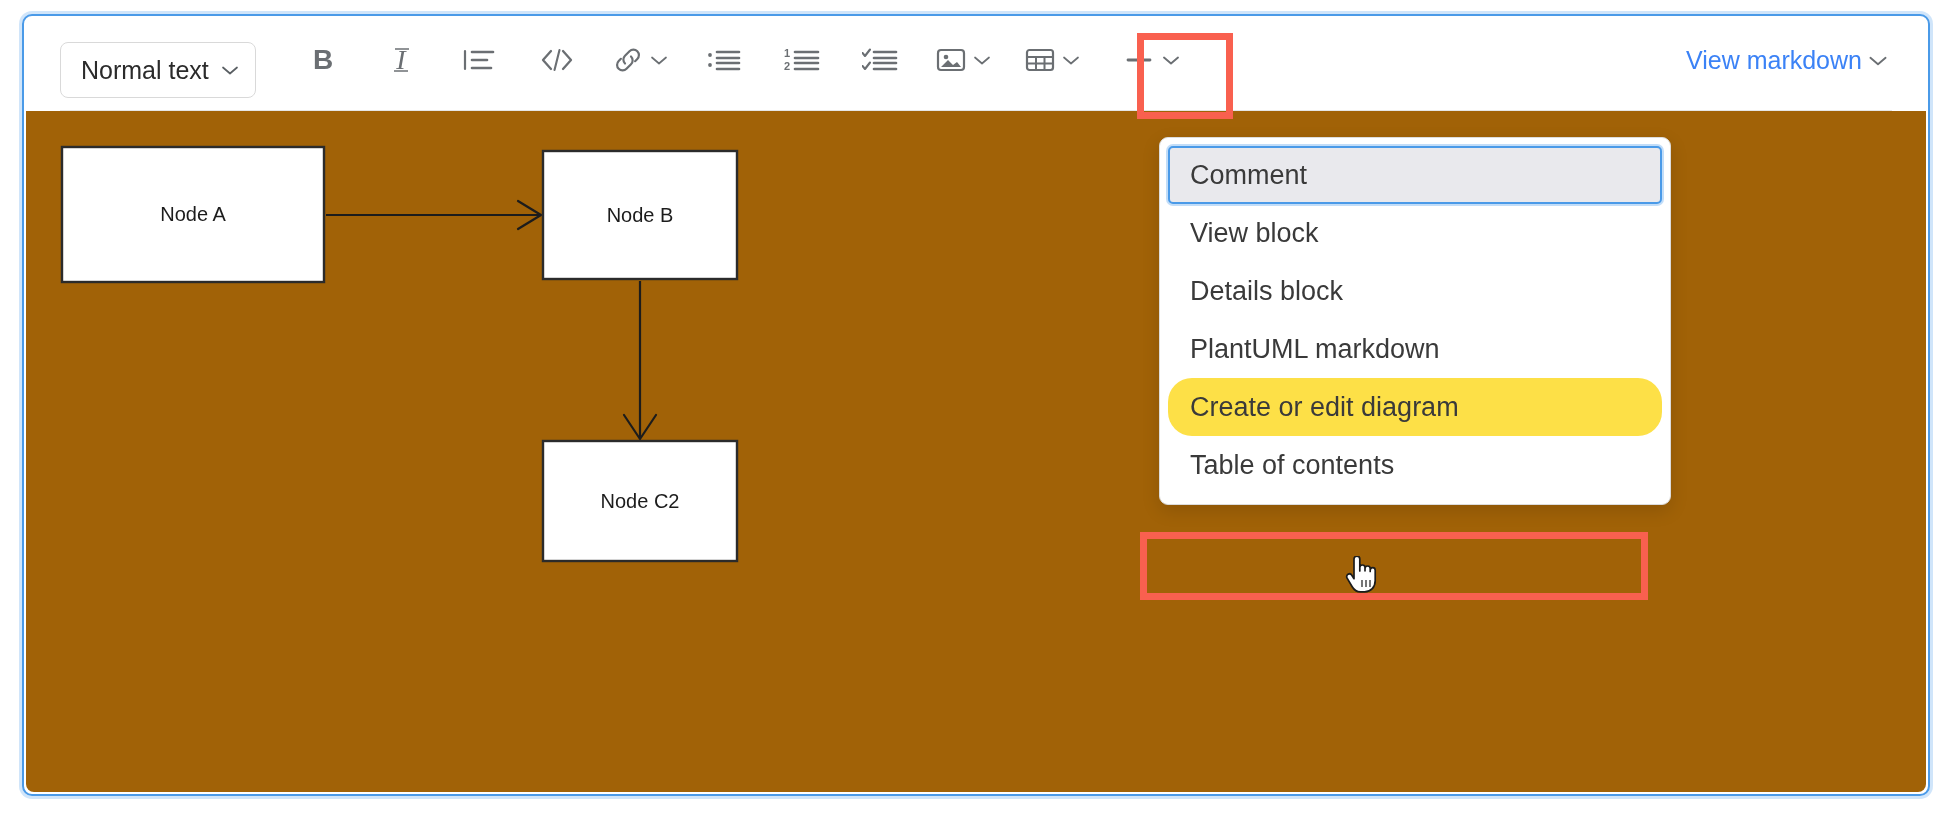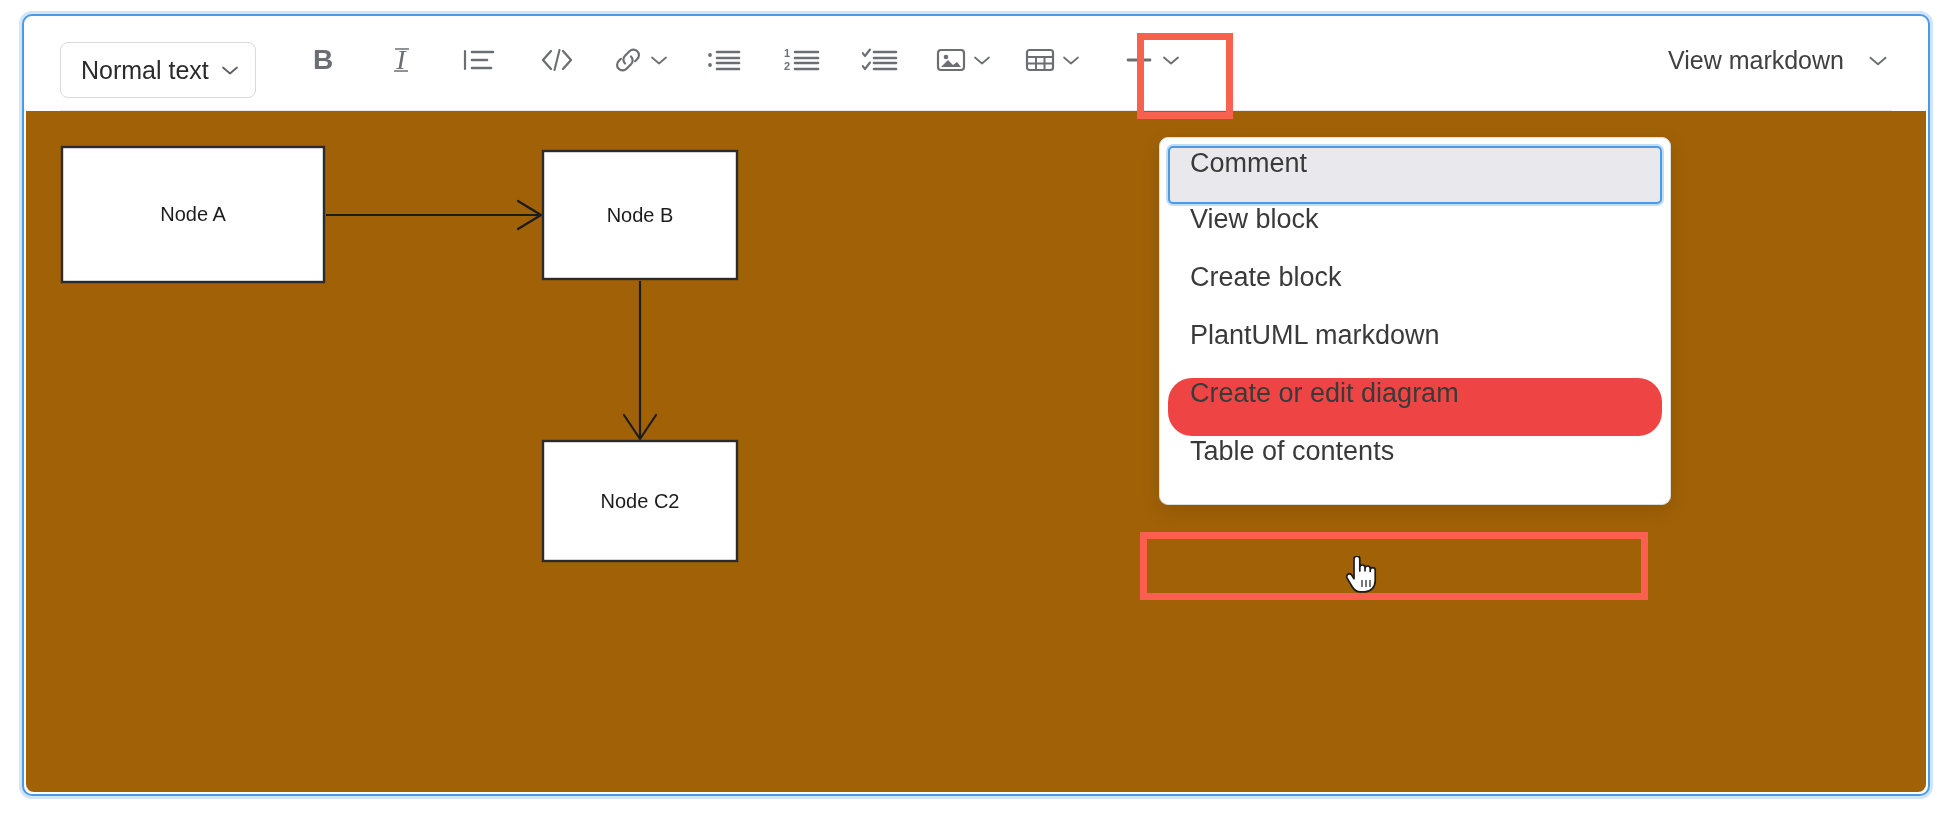--- a/index.html
+++ b/index.html
@@ -94,23 +94,23 @@
     width: 18px;
     height: 12px;
     flex: none;
   }
 
   .spacer { flex: 1 1 auto; }
 
   .view-markdown {
     display: flex;
     align-items: center;
-    gap: 24px;
+    gap: 6px;
     font-size: 25px;
-    color: #404040;
+    color: #3b82f6;
     cursor: pointer;
     padding: 6px 4px;
     white-space: nowrap;
   }
 
   
   .redbox {
     position: absolute;
     border: 7px solid #f9604f;
     box-sizing: border-box;
@@ -141,38 +141,38 @@
     border: 1px solid #dcdcdc;
     border-radius: 9px;
     box-shadow: 0 6px 18px rgba(0,0,0,0.13);
     padding: 8px 0 10px 0;
     z-index: 30;
     box-sizing: border-box;
   }
   .menu-item {
     height: 58px;
     display: flex;
-    align-items: flex-start;
+    align-items: center;
     padding: 0 22px;
     font-size: 27px;
     color: #3a3a3a;
     cursor: pointer;
     box-sizing: border-box;
     margin: 0 8px;
     border-radius: 4px;
   }
   .menu-item.focused {
     background: #e9e9ed;
     border: 2px solid #4a9ae8;
     border-radius: 5px;
     box-shadow: 0 0 0 2px rgba(120,180,240,0.45);
     padding: 0 20px;
   }
   .menu-item.hovered {
-    background: #ef4444;
+    background: #fde047;
     border-radius: 24px;
   }
 
   
   #cursor {
     position: absolute;
     left: 1343px;
     top: 556px;
     width: 34px;
     height: 42px;
@@ -348,21 +348,21 @@
       </div>
 
       <div id="insert-menu">
         <div class="menu-item focused">
           <span>Comment</span>
         </div>
         <div class="menu-item">
           <span>View block</span>
         </div>
         <div class="menu-item">
-          <span>Create block</span>
+          <span>Details block</span>
         </div>
         <div class="menu-item">
           <span>PlantUML markdown</span>
         </div>
         <div class="menu-item hovered">
           <span>Create or edit diagram</span>
         </div>
         <div class="menu-item">
           <span>Table of contents</span>
         </div>

